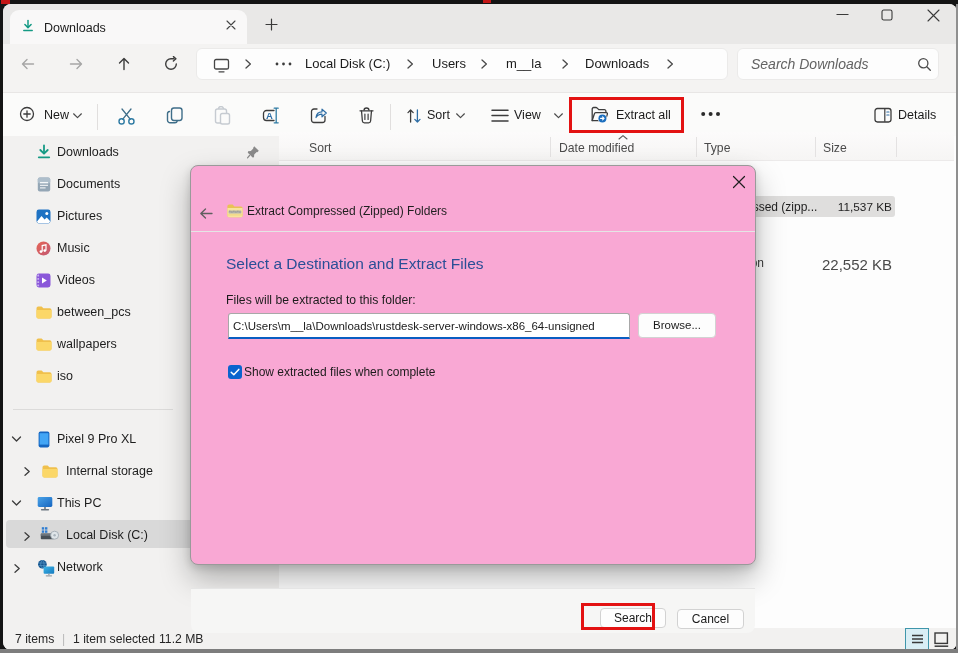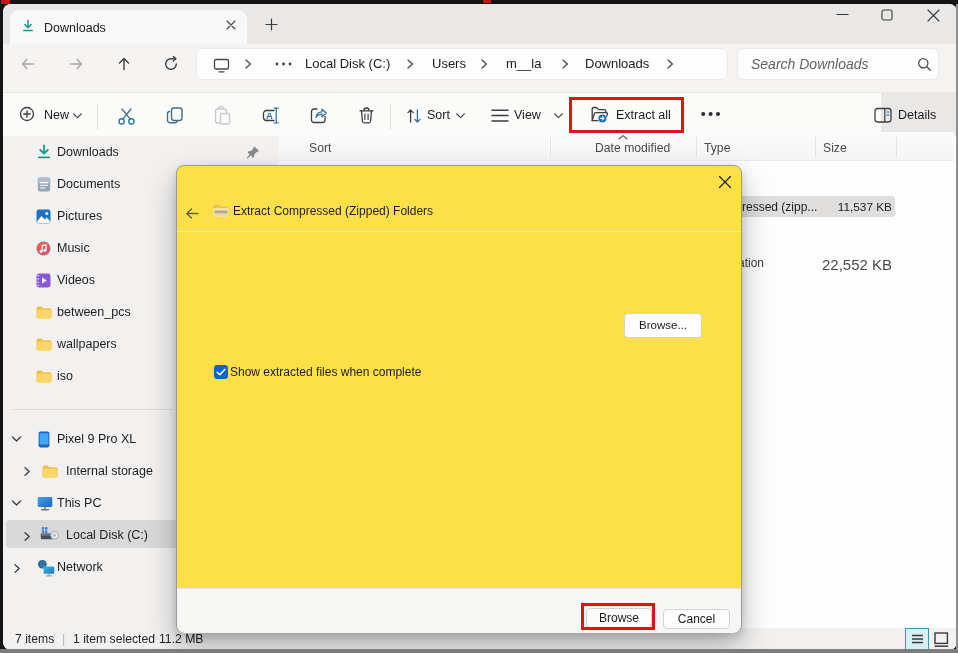--- a/index.html
+++ b/index.html
@@ -12,33 +12,33 @@
   
   .titlebar{position:absolute;left:0;top:0;width:954px;height:40px;background:#e9e8e7;}
   .tab{position:absolute;left:7px;top:6px;width:237px;height:34px;background:#f9f8f8;border-radius:9px 9px 0 0;}
   .tabtxt{position:absolute;left:34px;top:11px;font-size:12.5px;color:#1b1b1b;}
   
   .addr{position:absolute;left:0;top:40px;width:954px;height:48px;background:#f4f3f2;}
   .pill{position:absolute;top:4px;height:32px;background:#fdfdfd;border:1px solid #ebeae9;border-radius:6px;box-sizing:border-box;}
   .crumbtxt{font-size:13px;color:#1b1b1b;position:absolute;top:12px;white-space:nowrap;}
   .searchtxt{position:absolute;left:11px;top:12px;font-size:14px;color:#636363;}
   
-  .toolbar{position:absolute;left:0;top:88px;width:878px;height:48px;background:#fbfbfa;border-top:1px solid #e8e6e5;border-bottom:1px solid #eceaea;box-sizing:border-box;padding-left:44px;}
+  .toolbar{position:absolute;left:0;top:88px;width:954px;height:48px;background:#fbfbfa;border-top:1px solid #e8e6e5;border-bottom:1px solid #eceaea;box-sizing:border-box;padding-left:44px;}
   .tbtxt{position:absolute;top:15px;font-size:12.5px;color:#1b1b1b;white-space:nowrap;}
   .vsep{position:absolute;top:11px;width:1px;height:26px;background:#e1dfde;}
   .redbox{position:absolute;border:3px solid #e31212;z-index:40;box-sizing:border-box;}
   
   .sidebar{position:absolute;left:0;top:132px;width:276px;height:492px;background:#f2f1f0;}
   .filearea{position:absolute;left:276px;top:132px;width:678px;height:492px;background:#fdfdfd;}
   .srow{position:absolute;font-size:12.5px;color:#1d1d1d;white-space:nowrap;}
   .hdrtxt{position:absolute;top:8px;font-size:12.2px;color:#4b4b4b;}
   .statusbar{position:absolute;left:0;top:624px;width:954px;height:22px;background:#f2f1f0;}
   .stxt{position:absolute;top:4px;font-size:12.2px;color:#252525;white-space:nowrap;}
   
-  .dialog{position:absolute;left:176px;top:165px;width:566px;height:468px;background:#fde047;border:1px solid #9a9a9a;border-radius:8px;box-sizing:border-box;box-shadow:0 14px 30px rgba(0,0,0,.28),0 3px 8px rgba(0,0,0,.14);z-index:30;}
+  .dialog{position:absolute;left:190px;top:165px;width:566px;height:400px;background:#f9a8d4;border:1px solid #9a9a9a;border-radius:8px;box-sizing:border-box;box-shadow:0 14px 30px rgba(0,0,0,.28),0 3px 8px rgba(0,0,0,.14);z-index:30;}
   .dlgsep{position:absolute;left:0;top:65px;width:100%;height:1px;background:#e5e5e5;}
   .dlgfooter{position:absolute;left:0;top:422px;width:100%;height:45px;background:#f6f6f5;border-top:1px solid #e5e5e5;border-radius:0 0 8px 8px;box-sizing:border-box;}
   .btn{position:absolute;background:#fdfdfd;border:1px solid #d2d2d2;border-radius:4px;box-sizing:border-box;font-size:12px;color:#1b1b1b;text-align:center;}
 </style>
 </head>
 <body>
   <div class="win"></div>
   <div class="bottomstrip"></div>
   <div class="rightstrip"></div>
   <div class="reddash" style="left:1px;top:0;width:9px;height:4px;"></div>
@@ -348,21 +348,21 @@
     </svg>
     <div class="srow" style="left:57px;top:560px;">Network</div>
   </div>
 
   <div id="files">
     <div class="abs" style="left:279px;top:132px;width:675px;height:29px;background:linear-gradient(#fcfbfb,#f6f5f4);border-bottom:1px solid #eceaea;box-sizing:border-box;"></div>
     <div class="hdrtxt" style="left:309px;top:141px;">Sort</div>
     <svg class="abs" style="left:617px;top:134px;" width="12" height="7" viewBox="0 0 12 7">
       <path d="M2 5 L6 1.6 L10 5" stroke="#5a5a5a" stroke-width="1.1" fill="none" stroke-linecap="round" stroke-linejoin="round"></path>
     </svg>
-    <div class="hdrtxt" style="left:559px;top:141px;margin-left:36px;">Date modified</div>
+    <div class="hdrtxt" style="left:559px;top:141px;">Date modified</div>
     <div class="hdrtxt" style="left:704px;top:141px;">Type</div>
     <div class="hdrtxt" style="left:823px;top:141px;">Size</div>
     <div class="abs" style="left:550px;top:137px;width:1px;height:20px;background:#e4e2e2;"></div>
     <div class="abs" style="left:696px;top:137px;width:1px;height:20px;background:#e4e2e2;"></div>
     <div class="abs" style="left:815px;top:137px;width:1px;height:20px;background:#e4e2e2;"></div>
     <div class="abs" style="left:896px;top:137px;width:1px;height:20px;background:#e4e2e2;"></div>
 
     <div class="abs" style="left:279px;top:196px;width:616px;height:21px;background:#dfdedd;border-radius:3px;"></div>
     <div class="abs" style="left:742px;top:200px;font-size:12px;color:#1f1f1f;">ressed (zipp...</div>
     <div class="abs" style="left:822px;top:200px;width:70px;font-size:11.8px;color:#1f1f1f;text-align:right;white-space:nowrap;">11,537 KB</div>
@@ -380,29 +380,34 @@
       <path d="M0.4 3.9 H15.6 V11.6 A1.6 1.6 0 0 1 14 13.2 H2 A1.6 1.6 0 0 1 0.4 11.6 Z" fill="#f7e49c"></path>
       <rect x="1.6" y="6.6" width="12.8" height="2.8" rx="0.5" fill="#b3b3ab"></rect>
       <path d="M2.4 7.2 H3.4 M4.4 8 H5.4 M6.4 7.2 H7.4 M8.4 8 H9.4 M10.4 7.2 H11.4 M12.4 8 H13.4" stroke="#7e7e76" stroke-width="0.7"></path>
       <path d="M0.4 10.9 H15.6" stroke="#efd37a" stroke-width="0.9"></path>
     </svg>
     <div class="abs" style="left:56px;top:38px;font-size:12px;color:#1f1f1f;">Extract Compressed (Zipped) Folders</div>
     <svg class="abs" style="left:541px;top:9px;" width="14" height="14" viewBox="0 0 14 14">
       <path d="M1.5 1.5 L12.5 12.5 M12.5 1.5 L1.5 12.5" stroke="#1f1f1f" stroke-width="1.2" stroke-linecap="round"></path>
     </svg>
     <div class="dlgsep"></div>
+    <div class="abs" style="left:35px;top:89px;font-size:15.5px;color:#2a4f96;">Select a Destination and Extract Files</div>
+    <div class="abs" style="left:35px;top:127px;font-size:12.2px;color:#1c1c1c;">Files will be extracted to this folder:</div>
+    <div class="abs" style="left:37px;top:147px;width:402px;height:26px;background:#fff;border:1px solid #a8a8a8;border-bottom:2px solid #0a5dc2;border-radius:3px 3px 0 0;box-sizing:border-box;">
+      <div class="abs" style="left:4px;top:6px;font-size:11.5px;color:#1b1b1b;white-space:nowrap;">C:\Users\m__la\Downloads\rustdesk-server-windows-x86_64-unsigned</div>
+    </div>
     <div class="btn" style="left:447px;top:147px;width:78px;height:25px;line-height:23px;font-size:11.5px;">Browse...</div>
     <div class="abs" style="left:37px;top:199px;width:14px;height:14px;background:#0b64ce;border-radius:3px;">
       <svg width="14" height="14" viewBox="0 0 14 14">
         <path d="M3.2 7.2 L5.8 9.8 L10.8 4.4" stroke="#fff" stroke-width="1.5" fill="none" stroke-linecap="round" stroke-linejoin="round"></path>
       </svg>
     </div>
     <div class="abs" style="left:53px;top:199px;font-size:12px;color:#1c1c1c;">Show extracted files when complete</div>
     <div class="dlgfooter">
-      <div class="btn" style="left:409px;top:19px;width:66px;height:20px;line-height:18px;">Browse</div>
+      <div class="btn" style="left:409px;top:19px;width:66px;height:20px;line-height:18px;">Search</div>
       <div class="btn" style="left:486px;top:20px;width:67px;height:20px;line-height:18px;">Cancel</div>
     </div>
   </div>
   <div class="redbox" style="left:581px;top:603px;width:74px;height:27px;z-index:35;"></div>
 
   <div class="abs" style="left:905px;top:628px;width:24px;height:22px;background:#d9eef5;border:1px solid #3f96ab;box-sizing:border-box;z-index:45;">
     <svg width="22" height="20" viewBox="0 0 22 20">
       <path d="M6 6.5 H17 M6 10 H17 M6 13.5 H17" stroke="#3a3a3a" stroke-width="1.5"></path>
     </svg>
   </div>

